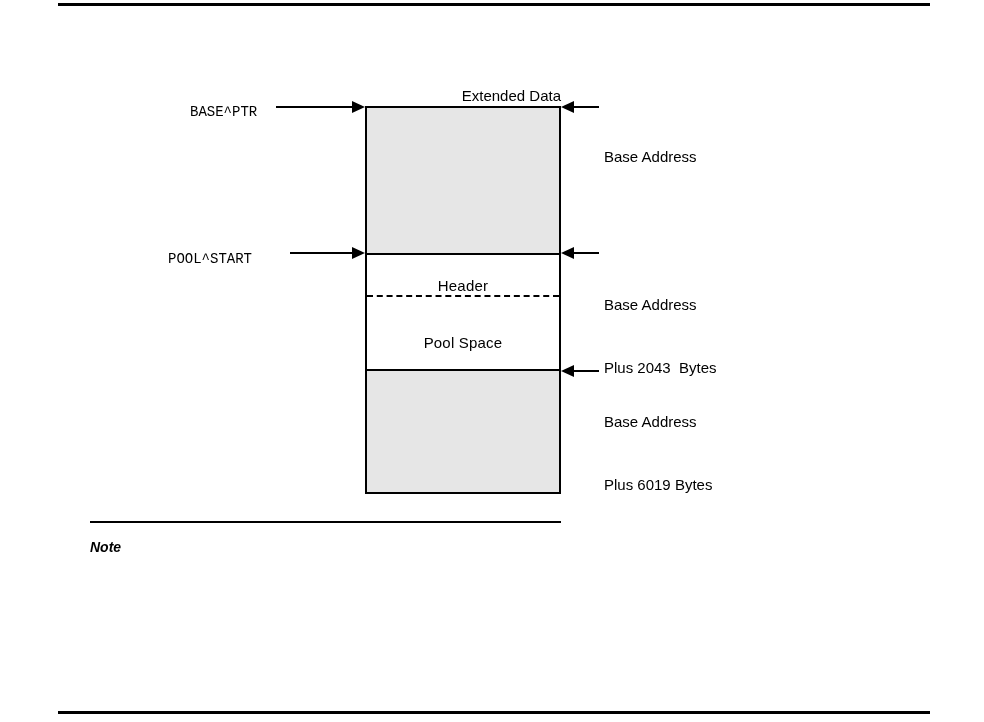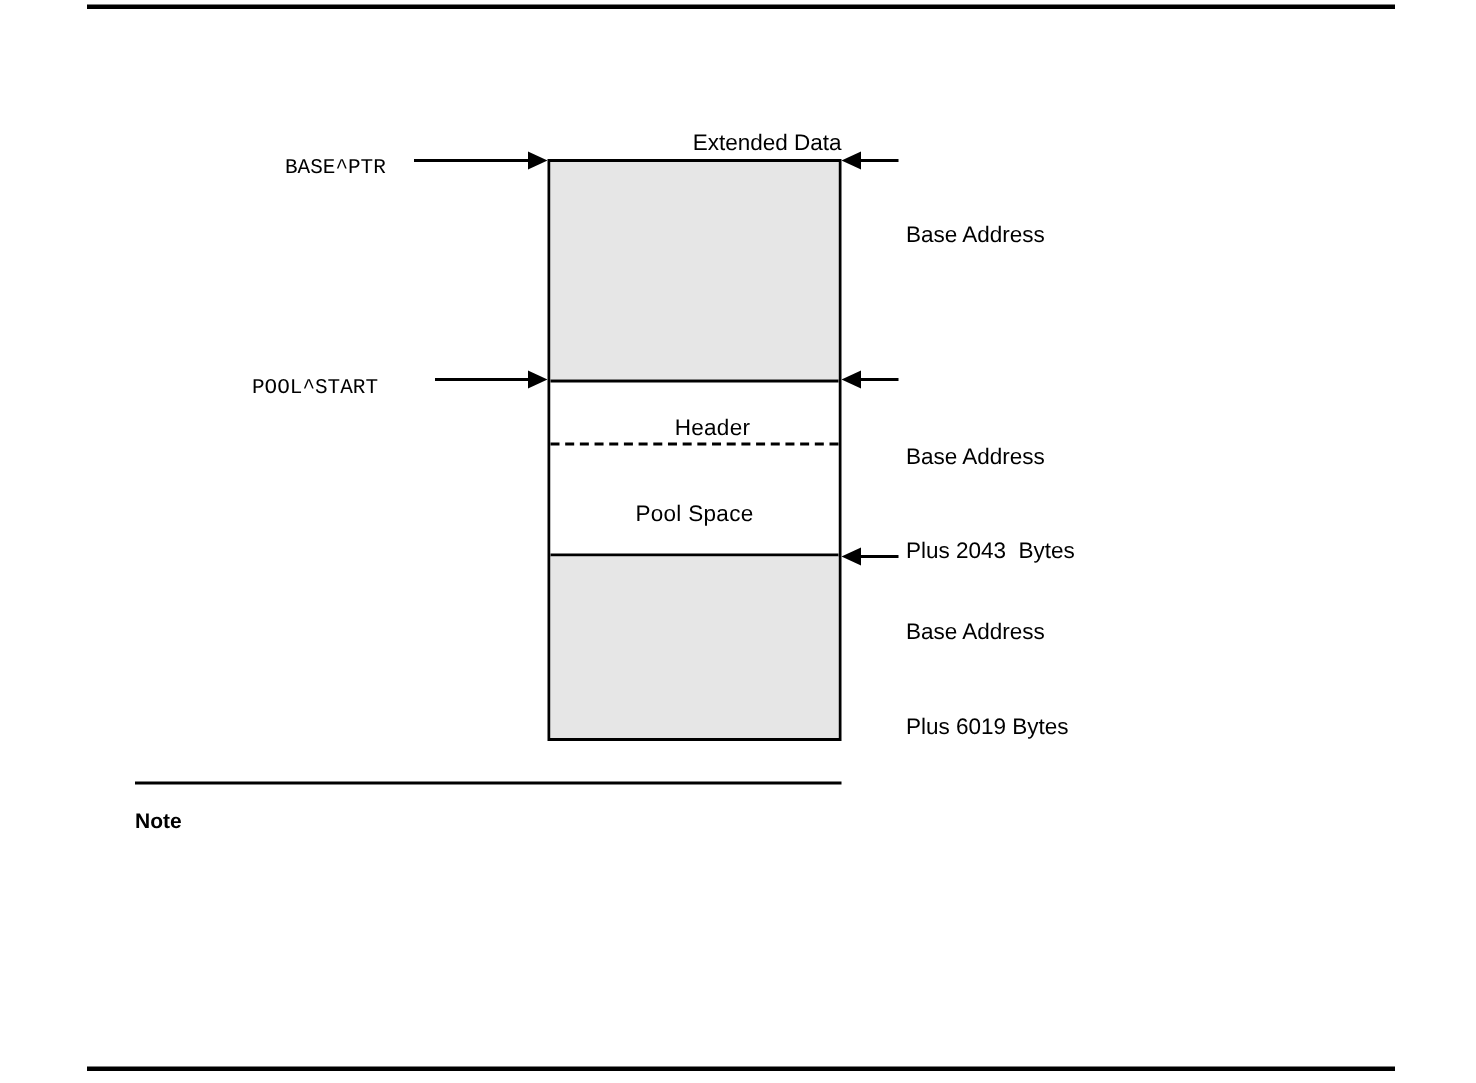--- a/index.html
+++ b/index.html
@@ -80,21 +80,21 @@
 
   .band-label {
     position: absolute;
     left: 0;
     width: 100%;
     text-align: center;
     font-size: 15px;
     letter-spacing: 0.2px;
     white-space: nowrap;
   }
-  #label-header     { top: 22px; padding-left: 12px; }
+  #label-header     { top: 22px; }
   #label-pool-space { top: 79px; }
 
   
   #box-title {
     position: absolute;
     left: 365px;
     top: 87px;
     width: 196px;
     text-align: right;
     font-size: 15px;
@@ -142,20 +142,21 @@
     width: 471px;
     height: 2px;
     background: #000000;
   }
   #note-title {
     position: absolute;
     left: 90px;
     top: 539px;
     font-size: 14px;
     font-weight: bold;
+    font-style: italic;
   }
   .code-line {
     position: absolute;
     left: 90px;
     font-family: "Liberation Mono", "DejaVu Sans Mono", monospace;
     font-size: 14px;
     white-space: pre;
   }
   #code-line-0 { top: 567px; }
   #code-line-1 { top: 590px; }

